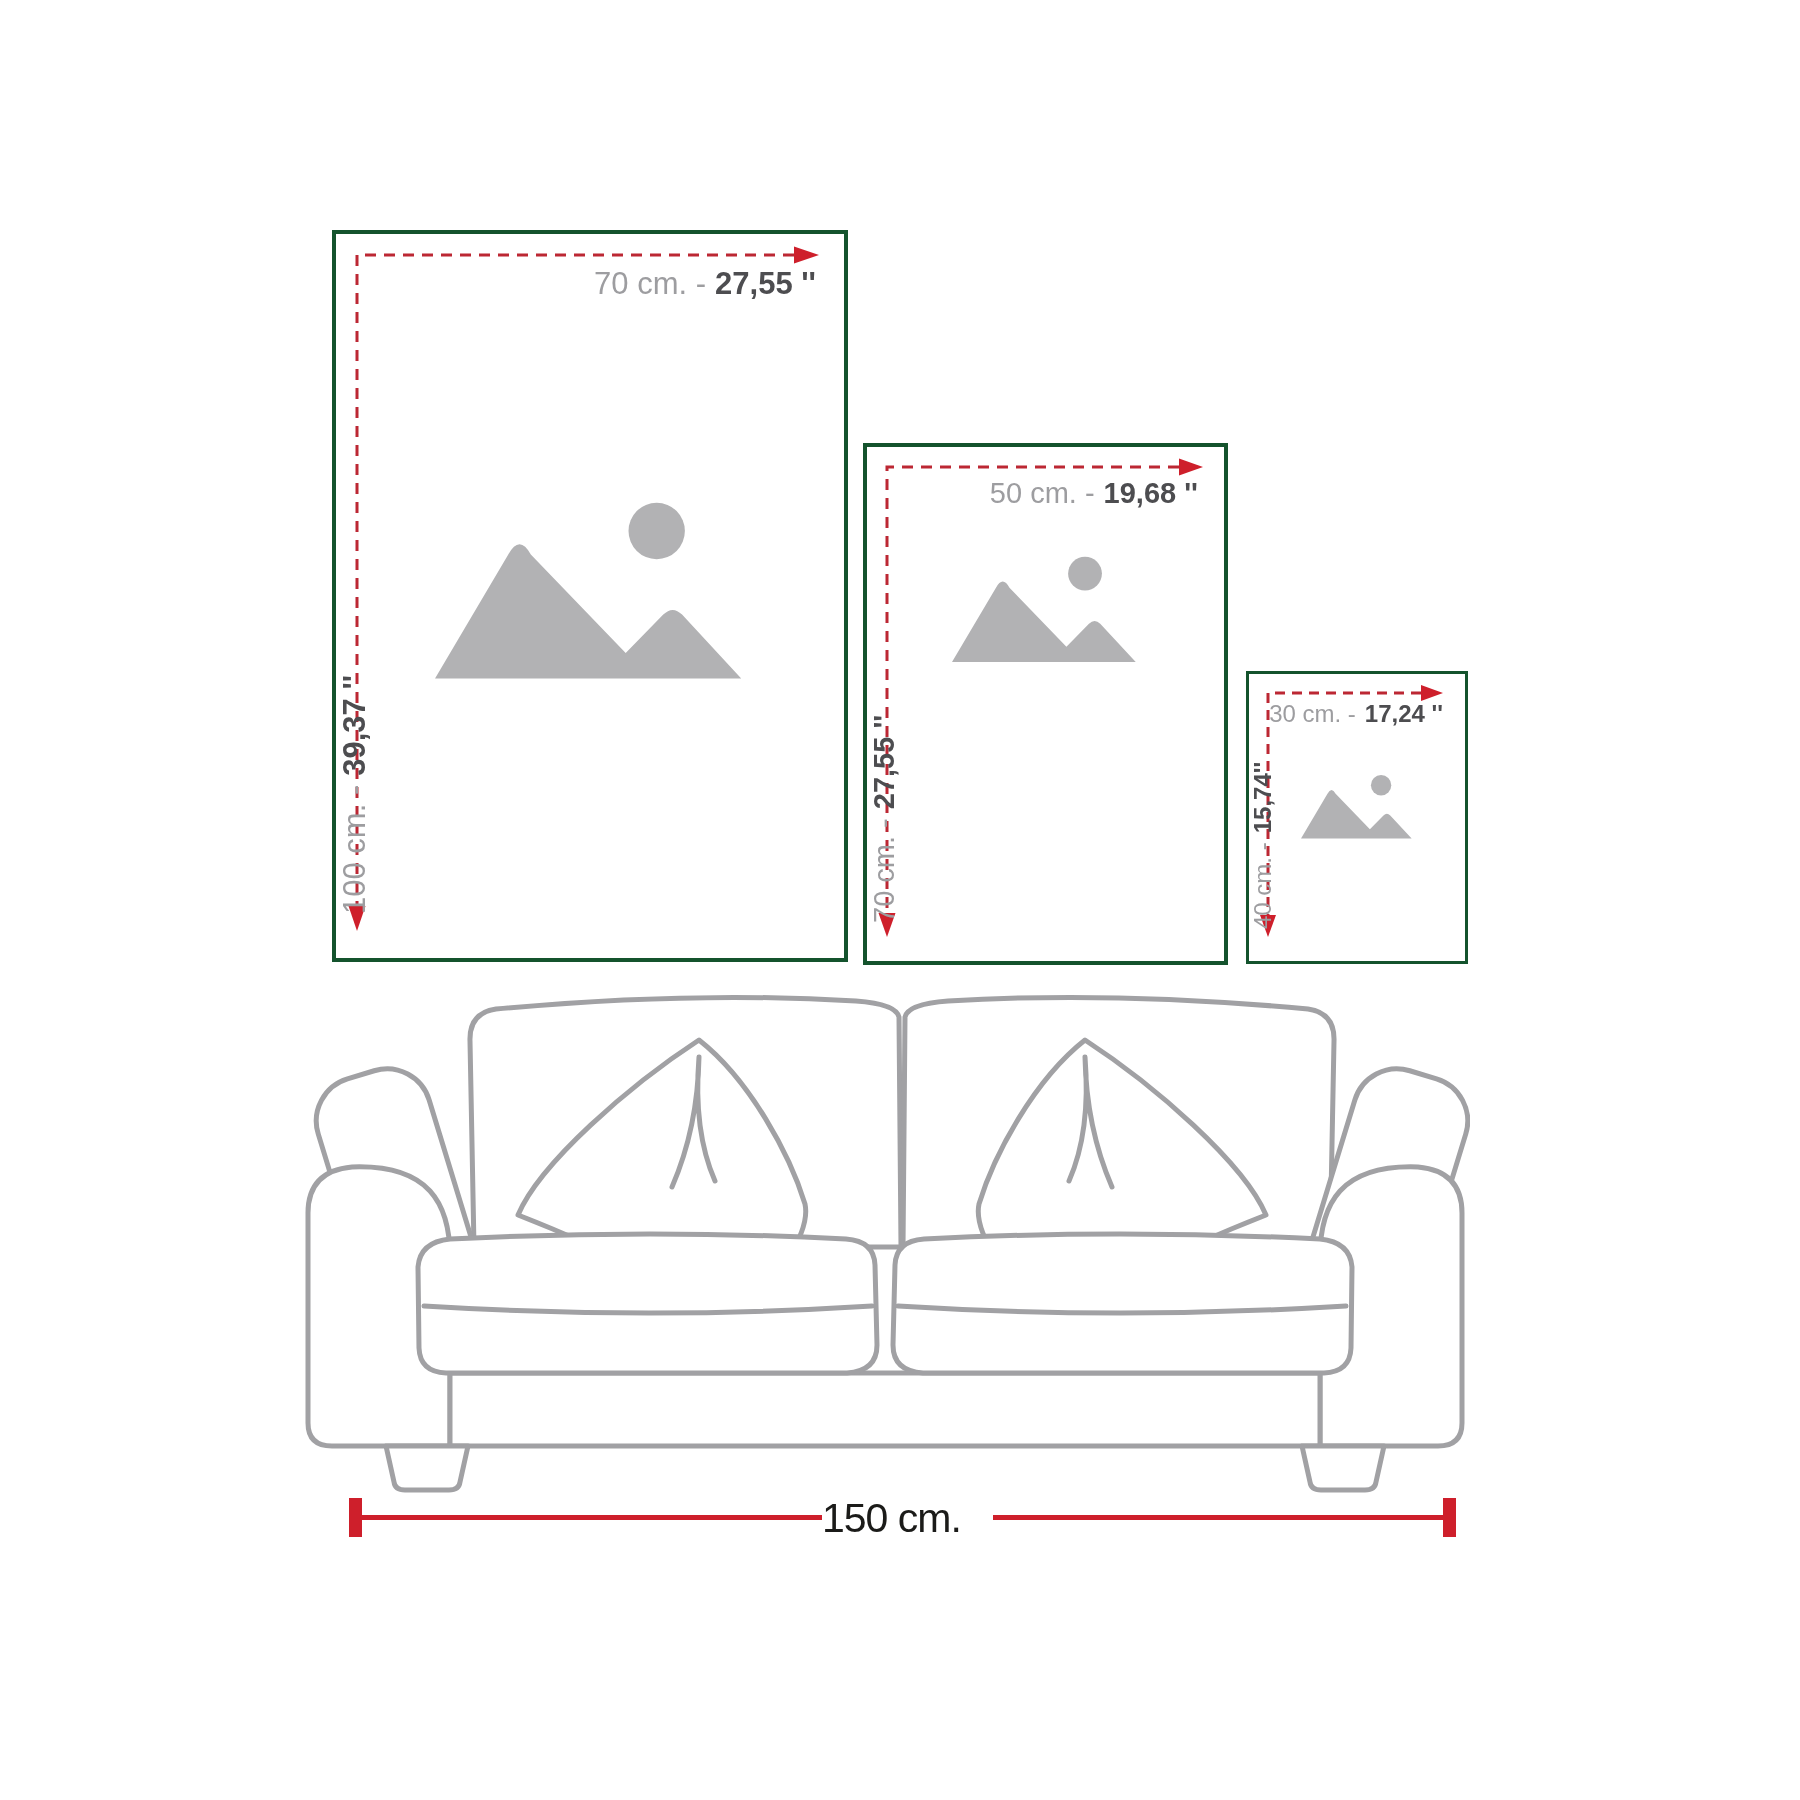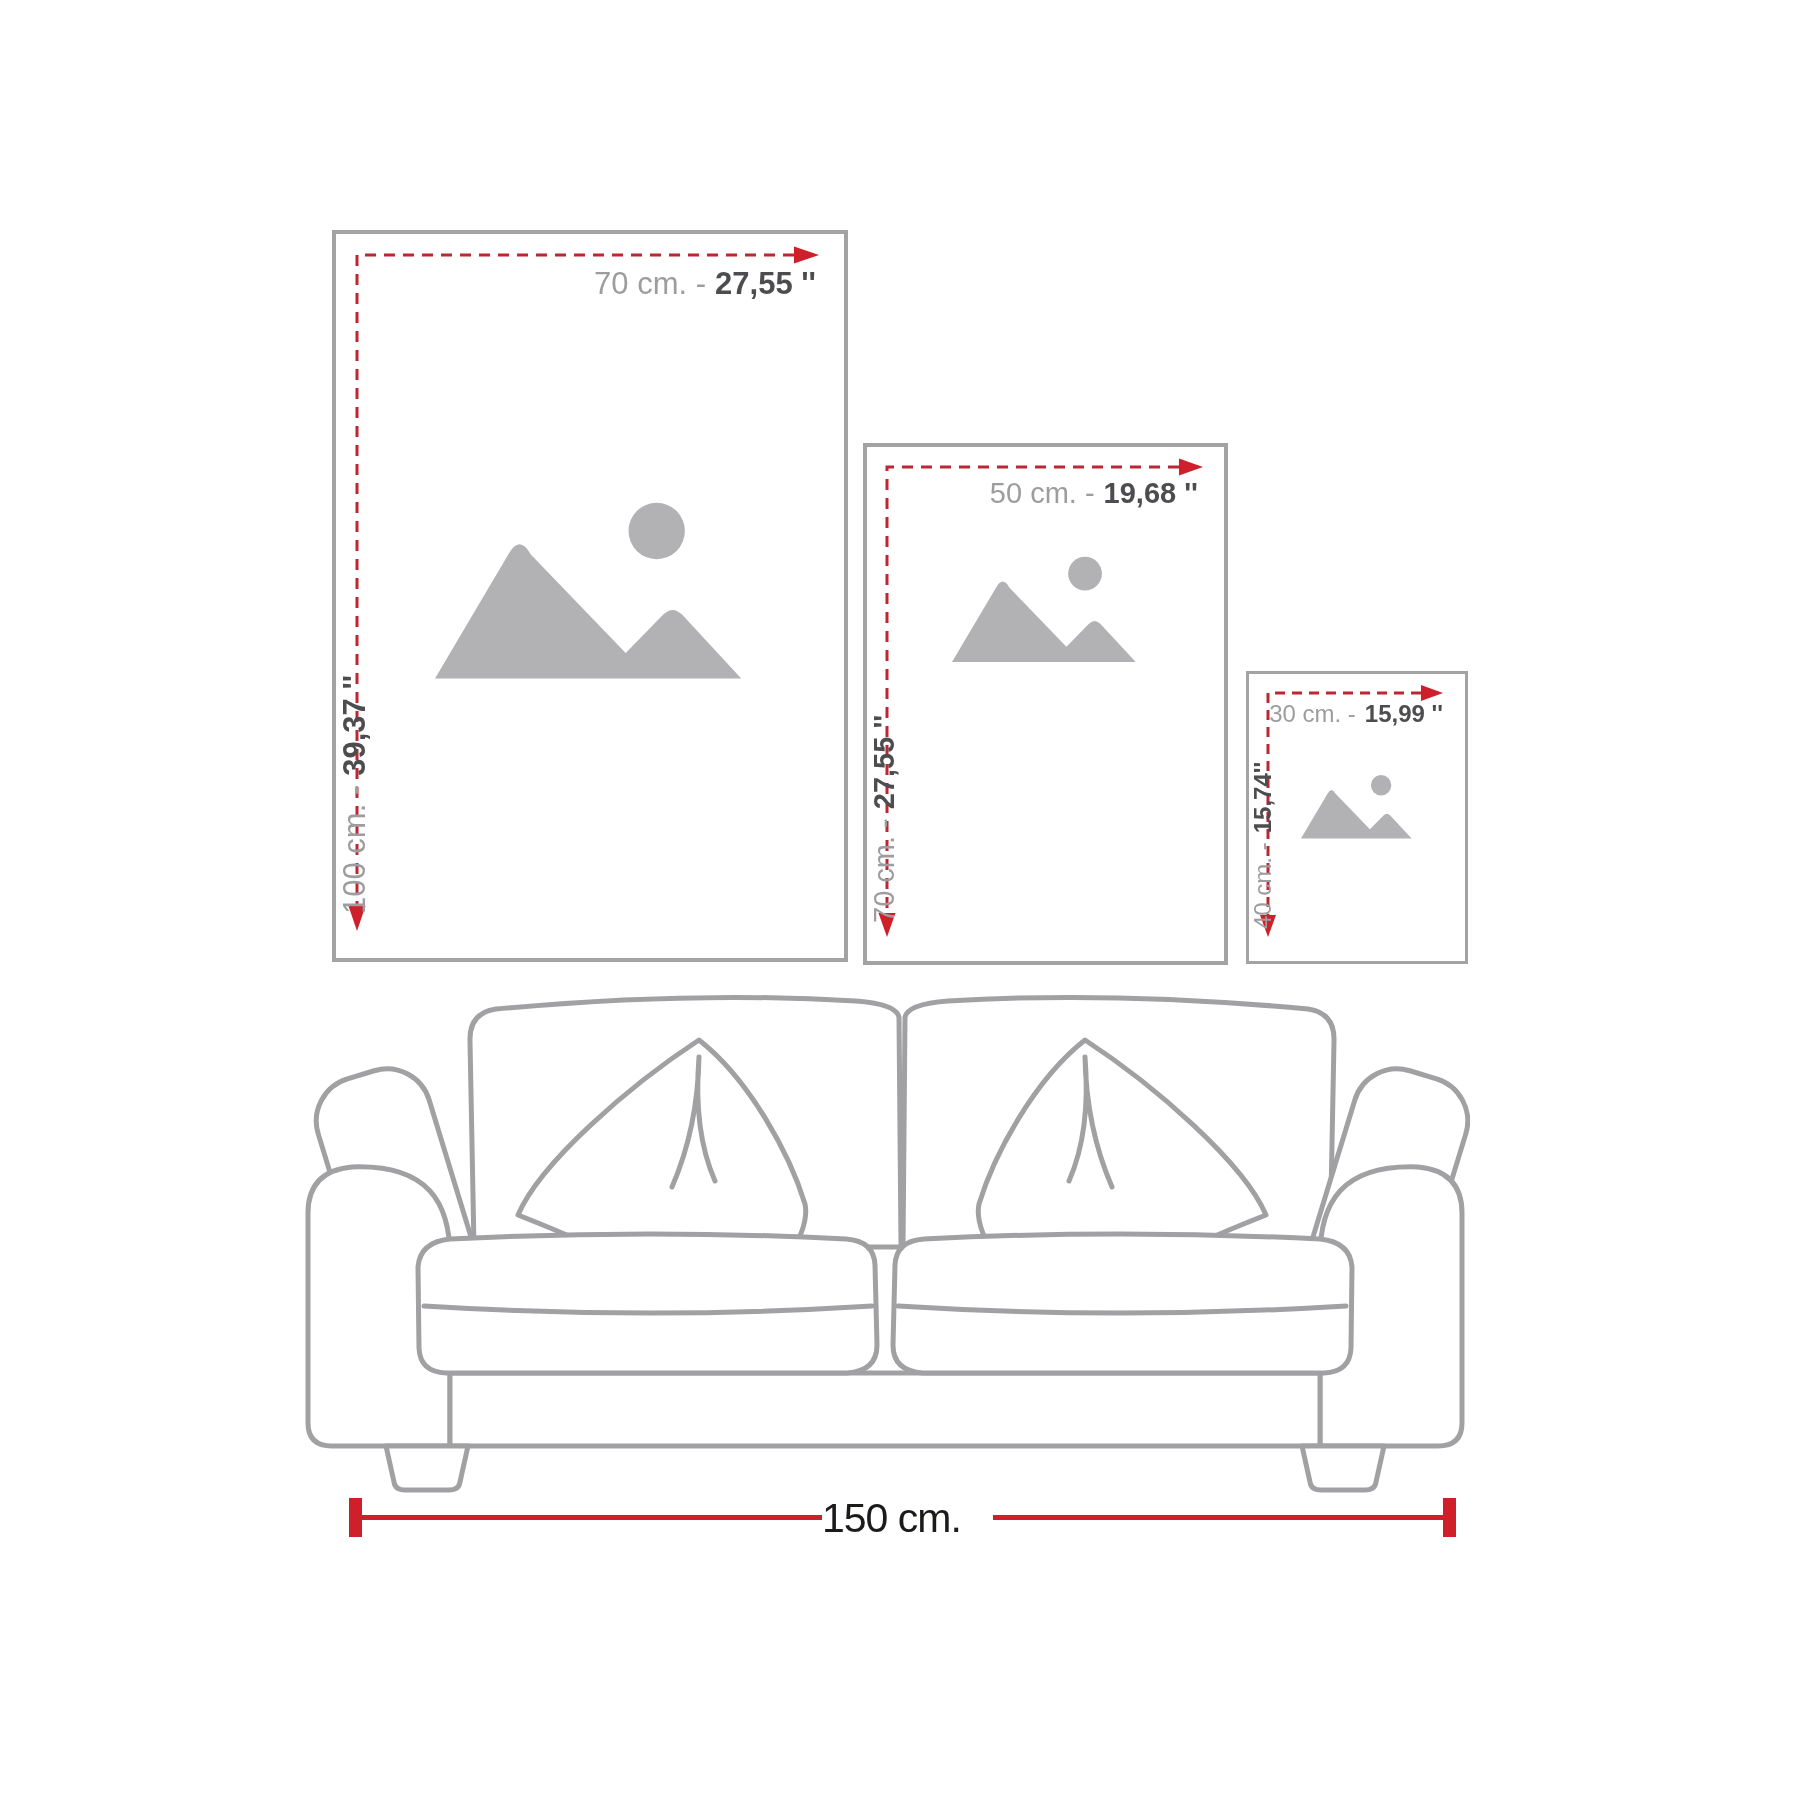--- a/index.html
+++ b/index.html
@@ -3,21 +3,21 @@
 <meta charset="utf-8">
 <style>
   html,body{margin:0;padding:0;}
   body{
     width:1800px;height:1800px;position:relative;background:#ffffff;
     font-family:"Liberation Sans",sans-serif;overflow:hidden;
   }
   .stage{position:absolute;inset:0;}
 
   
-  .frame{position:absolute;background:#fff;border:4px solid #a3a3a3;box-sizing:border-box;}
+  .frame{position:absolute;background:#fff;border:4px solid #14532d;box-sizing:border-box;}
   .frame-1{left:332px;top:230px;width:516px;height:732px;}
   .frame-2{left:863px;top:443px;width:365px;height:522px;}
   .frame-3{left:1246px;top:671px;width:222px;height:293px;border-width:3px;}
 
   .dim-svg{position:absolute;left:0;top:0;}
 
   .dim-top{position:absolute;color:#9d9da0;white-space:nowrap;line-height:1;}
   .dim-top .dk,.dim-v .dk{color:#4d4d50;font-weight:700;margin-left:9px;}
   .dim-v{
     position:absolute;color:#9d9da0;white-space:nowrap;line-height:1;
@@ -82,21 +82,21 @@
       <circle cx="236" cy="33" r="30" fill="#b2b2b4"></circle>
     </svg>
   </div>
 
   <div class="frame frame-3">
     <svg class="dim-svg" width="216" height="287" viewBox="0 0 216 287">
       <path d="M 172 19 L 19 19 L 19 241" fill="none" stroke="#bc2733" stroke-width="3" stroke-dasharray="10 7"></path>
       <polygon points="194,19 172,11 172,27" fill="#ce1f2b"></polygon>
       <polygon points="19,263 11,241 27,241" fill="#ce1f2b"></polygon>
     </svg>
-    <div class="dim-top"><span class="lg">30 cm. -</span><span class="dk">15,99 ''</span></div>
+    <div class="dim-top"><span class="lg">30 cm. -</span><span class="dk">17,24 ''</span></div>
     <div class="dim-v"><span class="lg">40 cm. -</span><span class="dk">15,74''</span></div>
     <svg class="ph" viewBox="0 0 330 195">
       <path d="M 0 190 L 78 58 Q 90 36 102 58 L 203 163 L 243 122 Q 253 112 263 122 L 326 190 Z" fill="#b2b2b4"></path>
       <circle cx="236" cy="33" r="30" fill="#b2b2b4"></circle>
     </svg>
   </div>
 
   <svg class="sofa" viewBox="0 0 1170 510">
     <g fill="#ffffff" stroke="#a1a1a4" stroke-width="5" stroke-linejoin="round" stroke-linecap="round">
 

